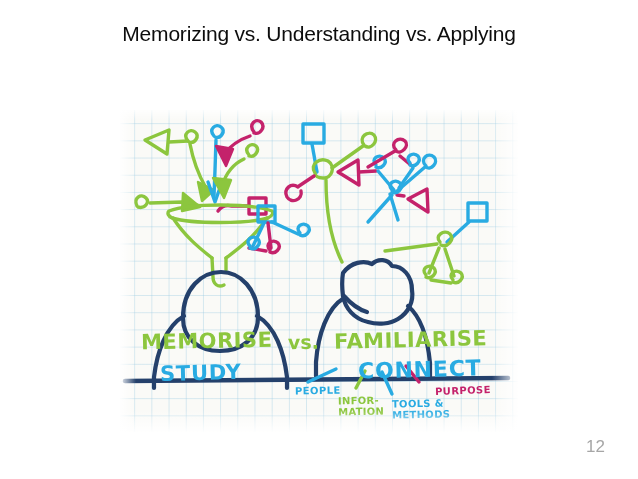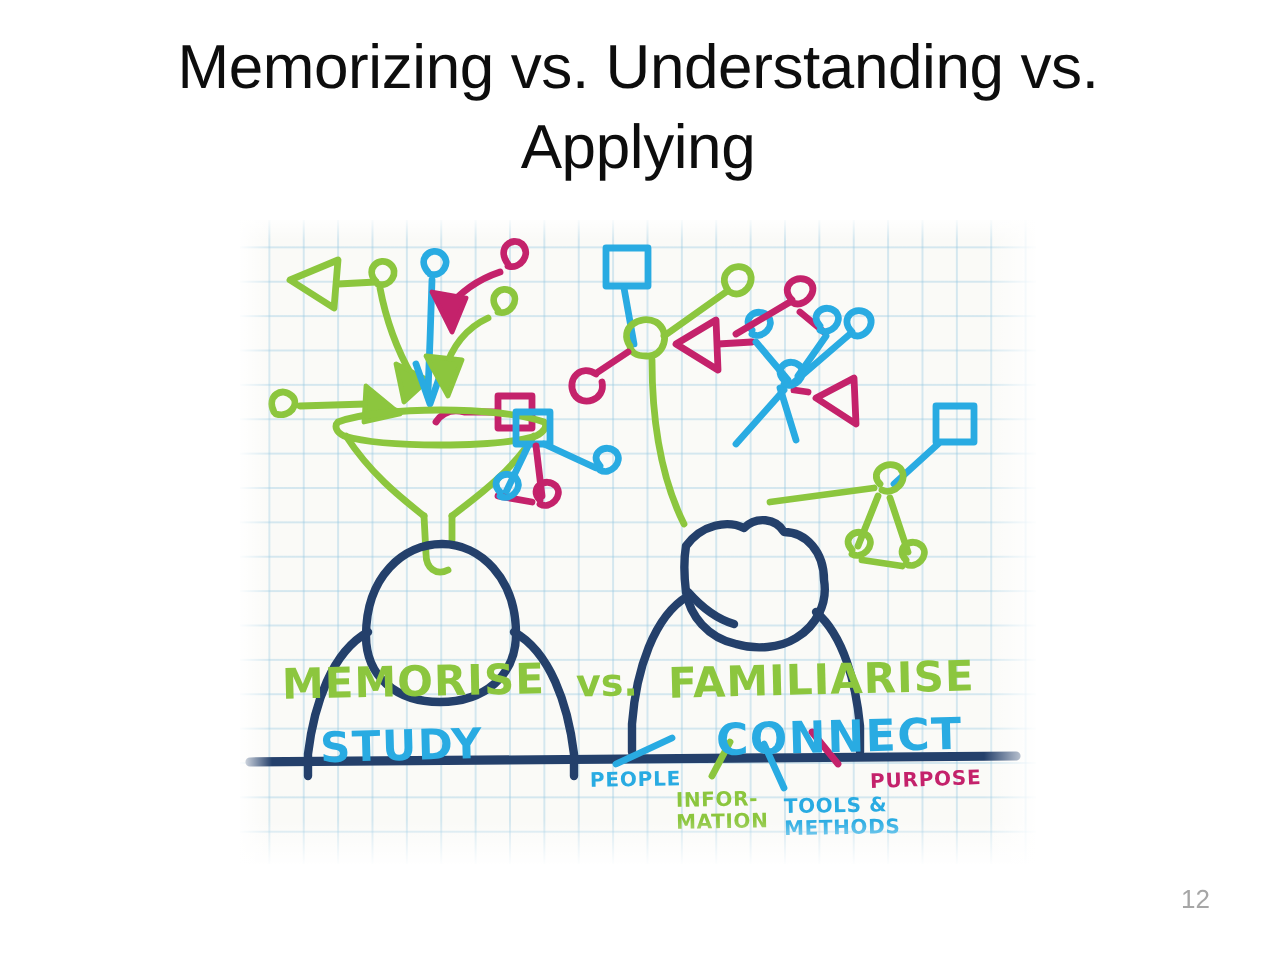--- a/index.html
+++ b/index.html
@@ -20,21 +20,21 @@
     inset: 0;
     background: #ffffff;
   }
   .slide-title {
     position: absolute;
     left: 48px;
     top: 14px;
     width: 542px;
     text-align: center;
     font-family: "Liberation Sans", sans-serif;
-    font-size: 31px;
+    font-size: 21px;
     line-height: 40px;
     font-weight: 400;
     color: #0d0d0d;
     letter-spacing: -0.2px;
   }
   .figure-wrap {
     position: absolute;
     left: 120px;
     top: 110px;
     width: 398px;
@@ -64,21 +64,21 @@
   }
   .sketch {
     position: absolute;
     inset: 0;
   }
   .page-number {
     position: absolute;
     right: 33px;
     bottom: 22px;
     font-family: "Liberation Sans", sans-serif;
-    font-size: 13px;
+    font-size: 17px;
     color: #a6a6a6;
   }
   .hand {
     font-family: "DejaVu Sans", sans-serif;
     font-weight: 700;
   }
 </style>
 </head>
 <body>
 

